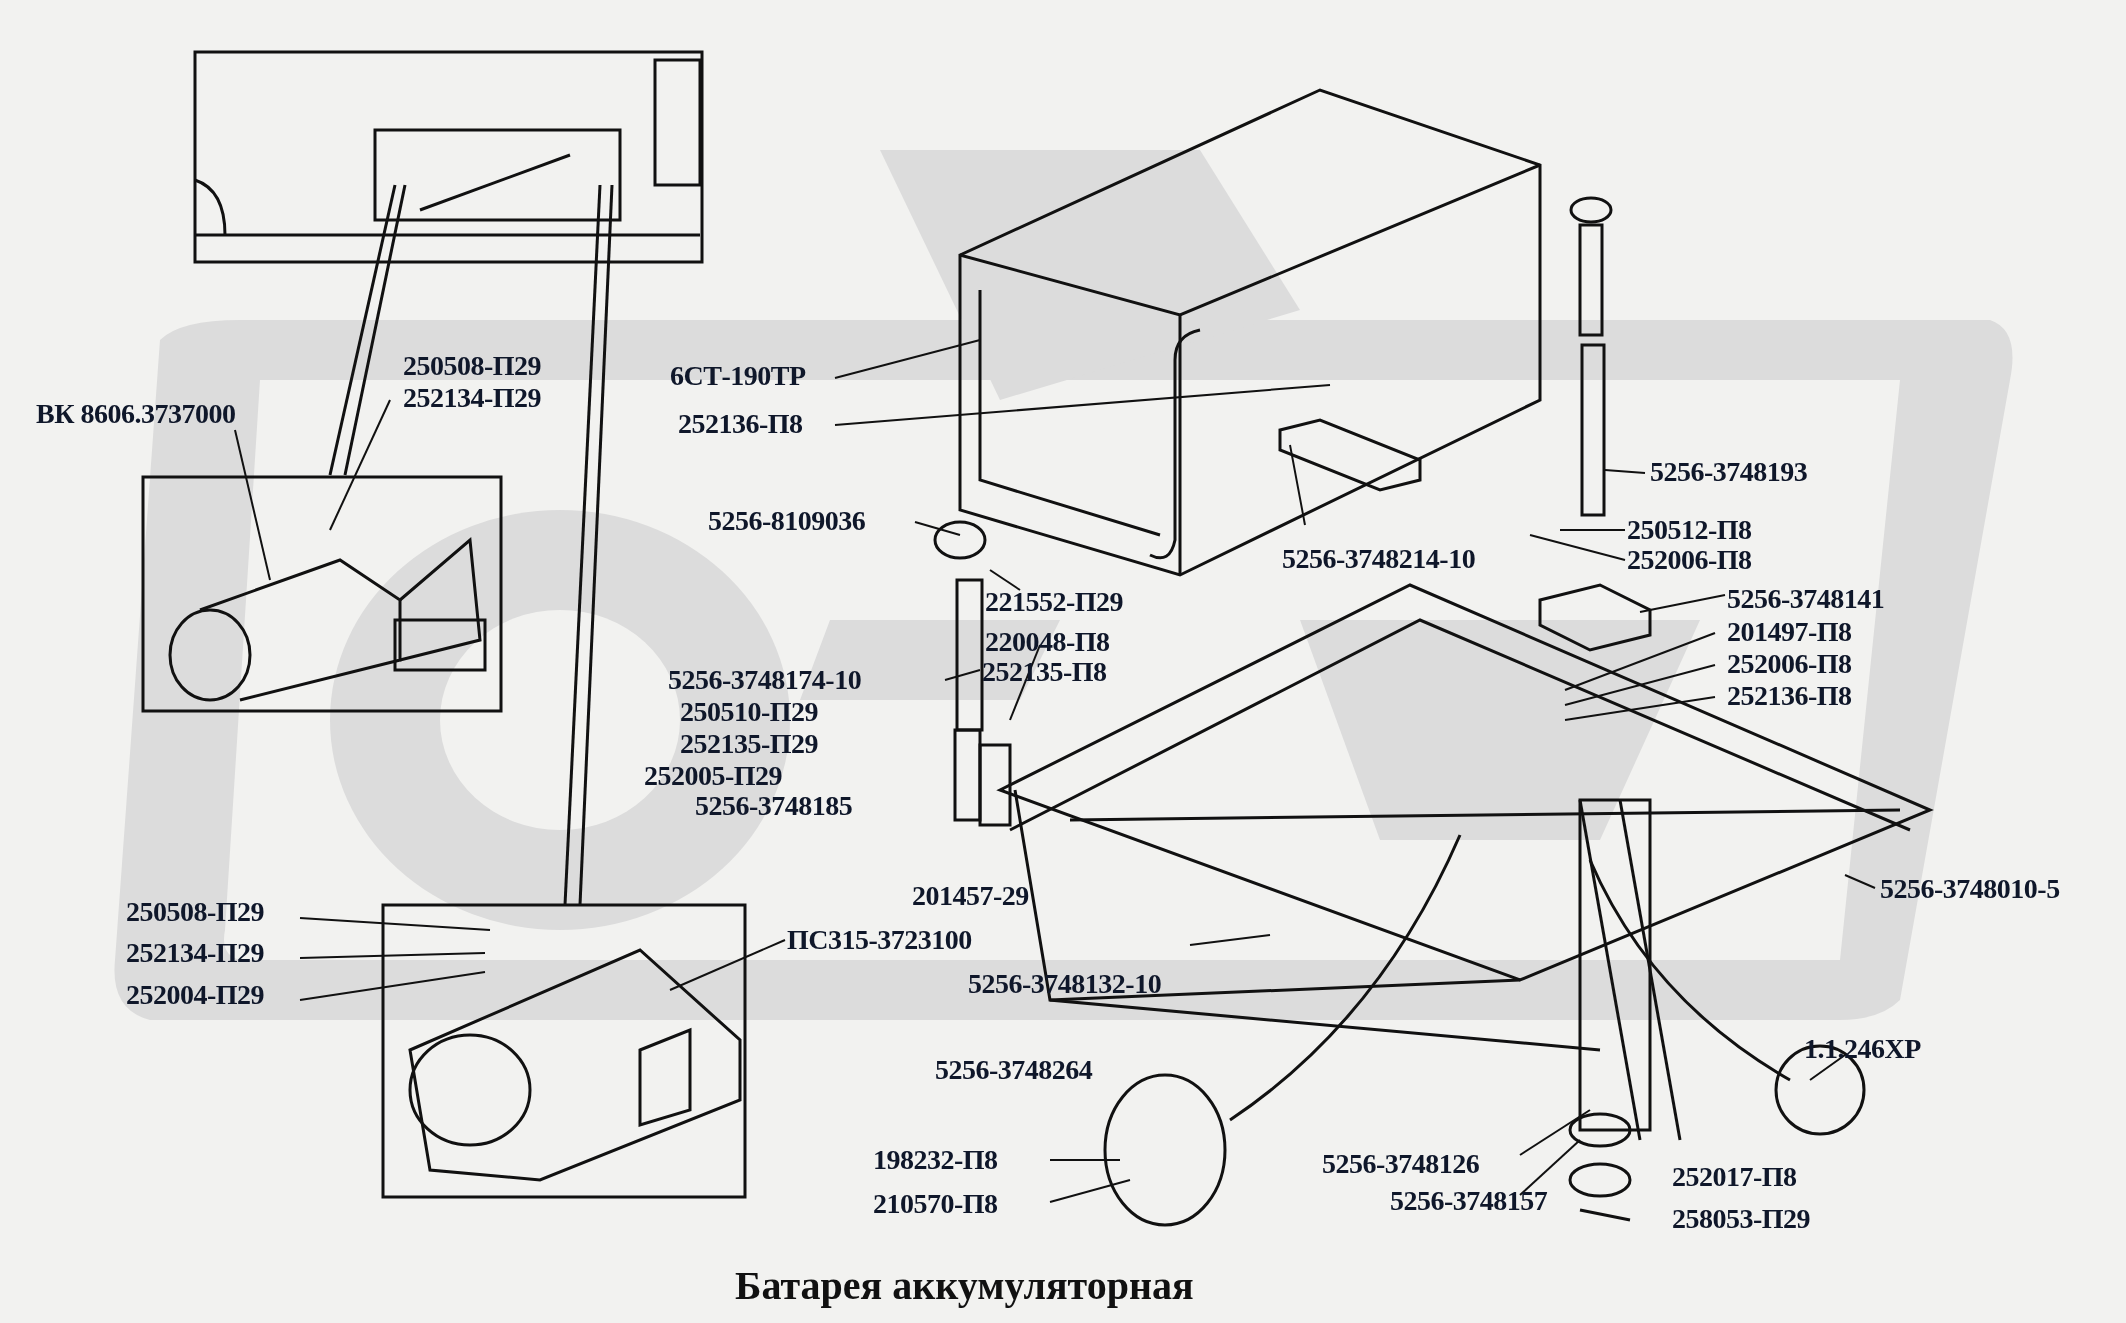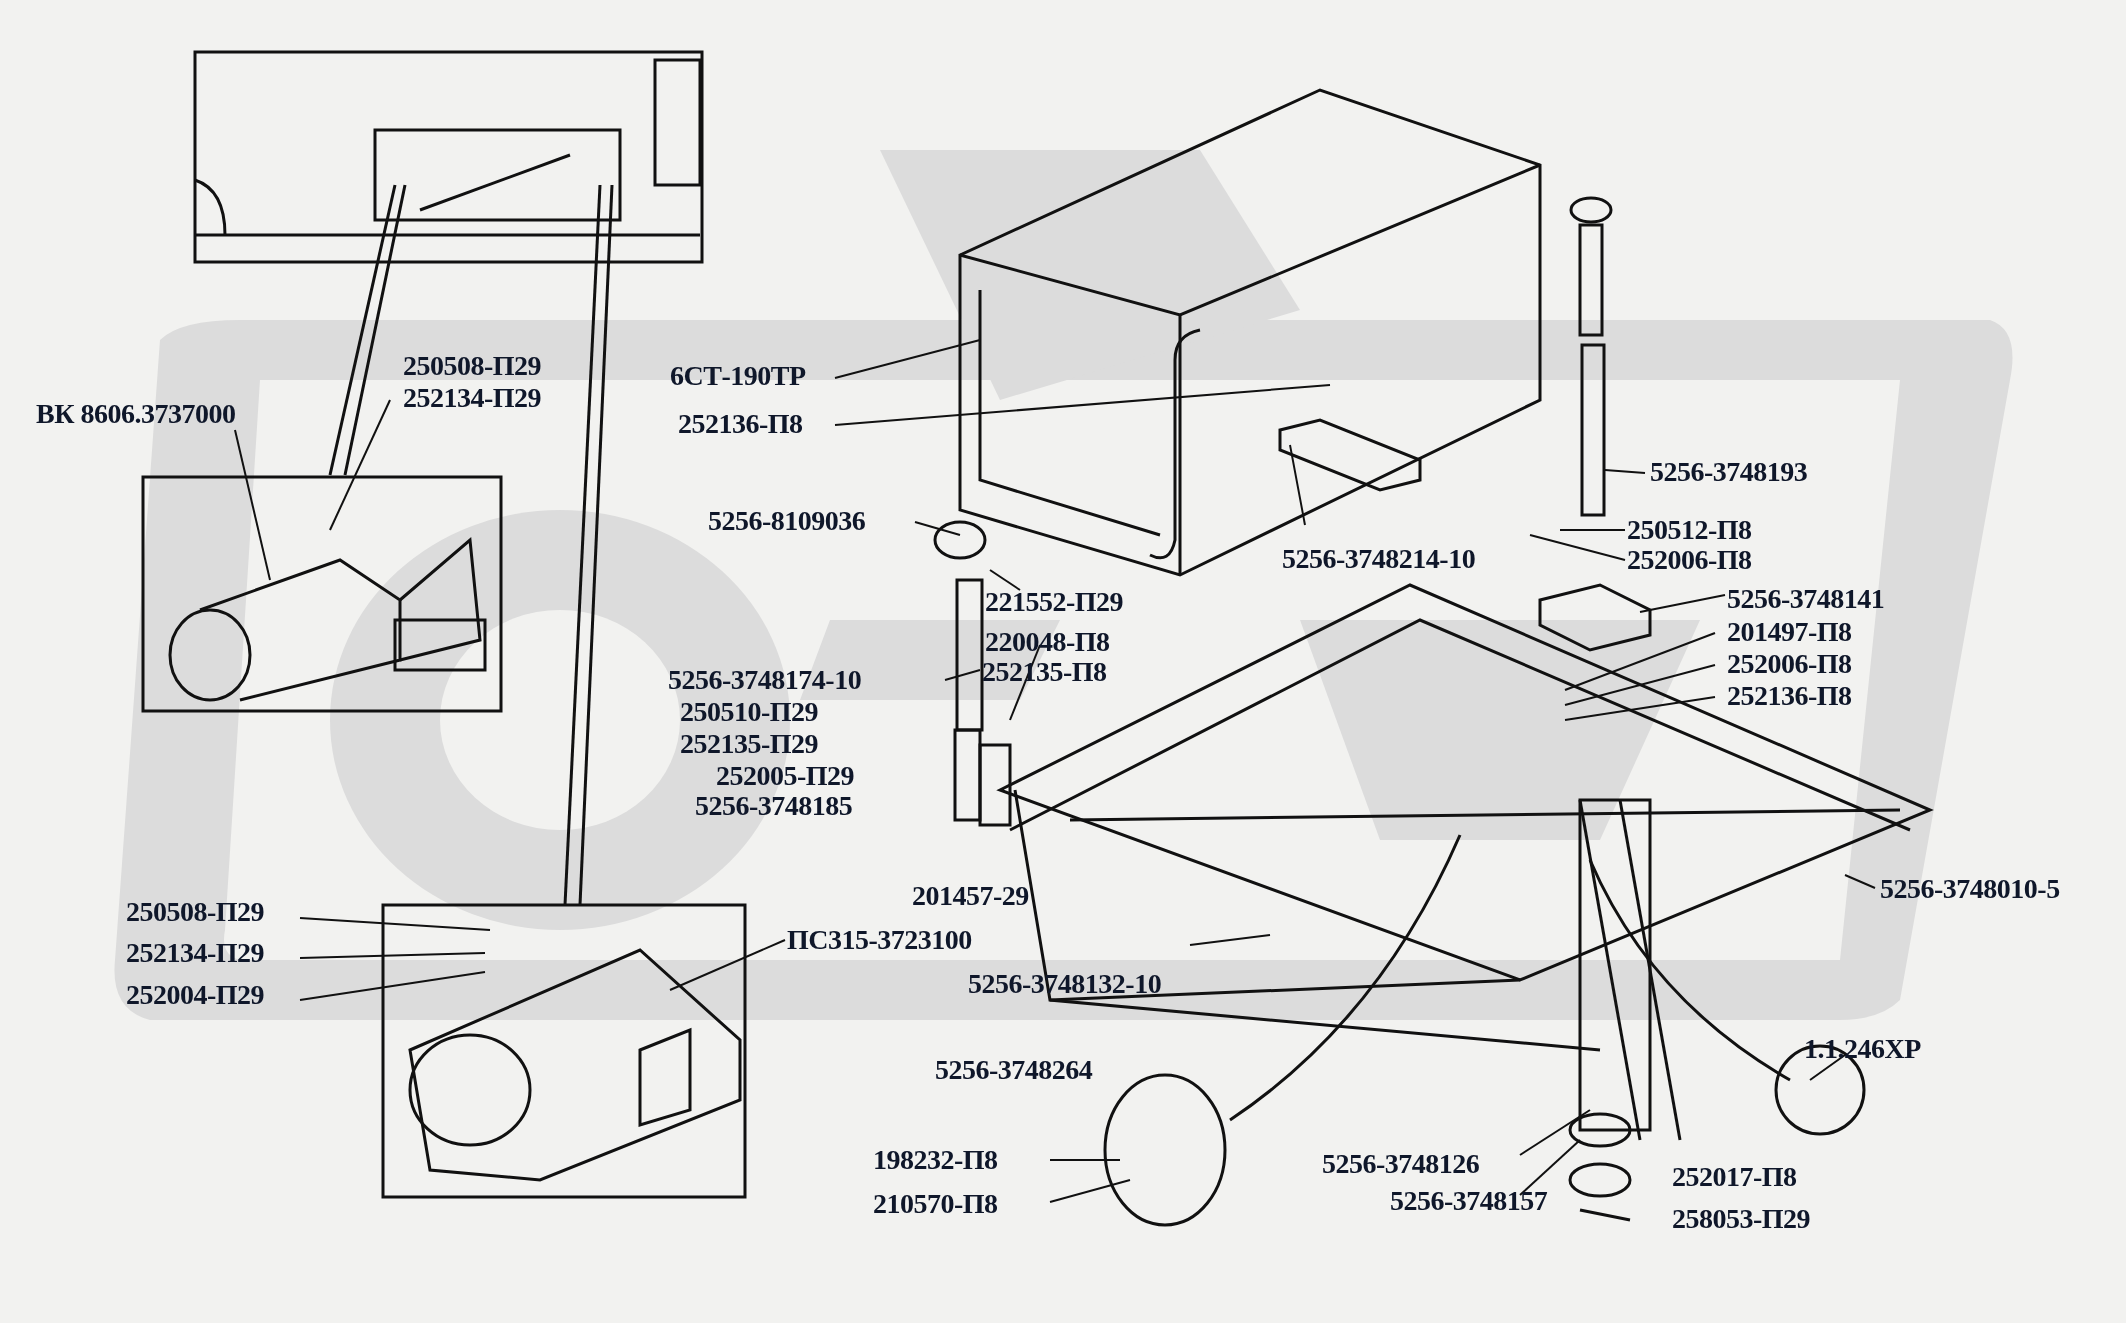--- a/index.html
+++ b/index.html
@@ -123,21 +123,21 @@
   <span class="lbl" style="left:403px;top:384px">252134-П29</span>
   <span class="lbl" style="left:670px;top:362px">6СТ-190ТР</span>
   <span class="lbl" style="left:678px;top:410px">252136-П8</span>
   <span class="lbl" style="left:708px;top:507px">5256-8109036</span>
   <span class="lbl" style="left:985px;top:588px">221552-П29</span>
   <span class="lbl" style="left:985px;top:628px">220048-П8</span>
   <span class="lbl" style="left:982px;top:658px">252135-П8</span>
   <span class="lbl" style="left:668px;top:666px">5256-3748174-10</span>
   <span class="lbl" style="left:680px;top:698px">250510-П29</span>
   <span class="lbl" style="left:680px;top:730px">252135-П29</span>
-  <span class="lbl" style="left:716px;top:762px">252005-П29</span>
+  <span class="lbl" style="left:644px;top:762px">252005-П29</span>
   <span class="lbl" style="left:695px;top:792px">5256-3748185</span>
   <span class="lbl" style="left:912px;top:882px">201457-29</span>
   <span class="lbl" style="left:1282px;top:545px">5256-3748214-10</span>
   <span class="lbl" style="left:1650px;top:458px">5256-3748193</span>
   <span class="lbl" style="left:1627px;top:516px">250512-П8</span>
   <span class="lbl" style="left:1627px;top:546px">252006-П8</span>
   <span class="lbl" style="left:1727px;top:585px">5256-3748141</span>
   <span class="lbl" style="left:1727px;top:618px">201497-П8</span>
   <span class="lbl" style="left:1727px;top:650px">252006-П8</span>
   <span class="lbl" style="left:1727px;top:682px">252136-П8</span>
@@ -149,13 +149,14 @@
   <span class="lbl" style="left:968px;top:970px">5256-3748132-10</span>
   <span class="lbl" style="left:935px;top:1056px">5256-3748264</span>
   <span class="lbl" style="left:873px;top:1146px">198232-П8</span>
   <span class="lbl" style="left:873px;top:1190px">210570-П8</span>
   <span class="lbl" style="left:1322px;top:1150px">5256-3748126</span>
   <span class="lbl" style="left:1390px;top:1187px">5256-3748157</span>
   <span class="lbl" style="left:1804px;top:1035px">1.1.246ХР</span>
   <span class="lbl" style="left:1672px;top:1163px">252017-П8</span>
   <span class="lbl" style="left:1672px;top:1205px">258053-П29</span>
 
+  <div id="title">Батарея аккумуляторная</div>
 </div>
 
 </body></html>

